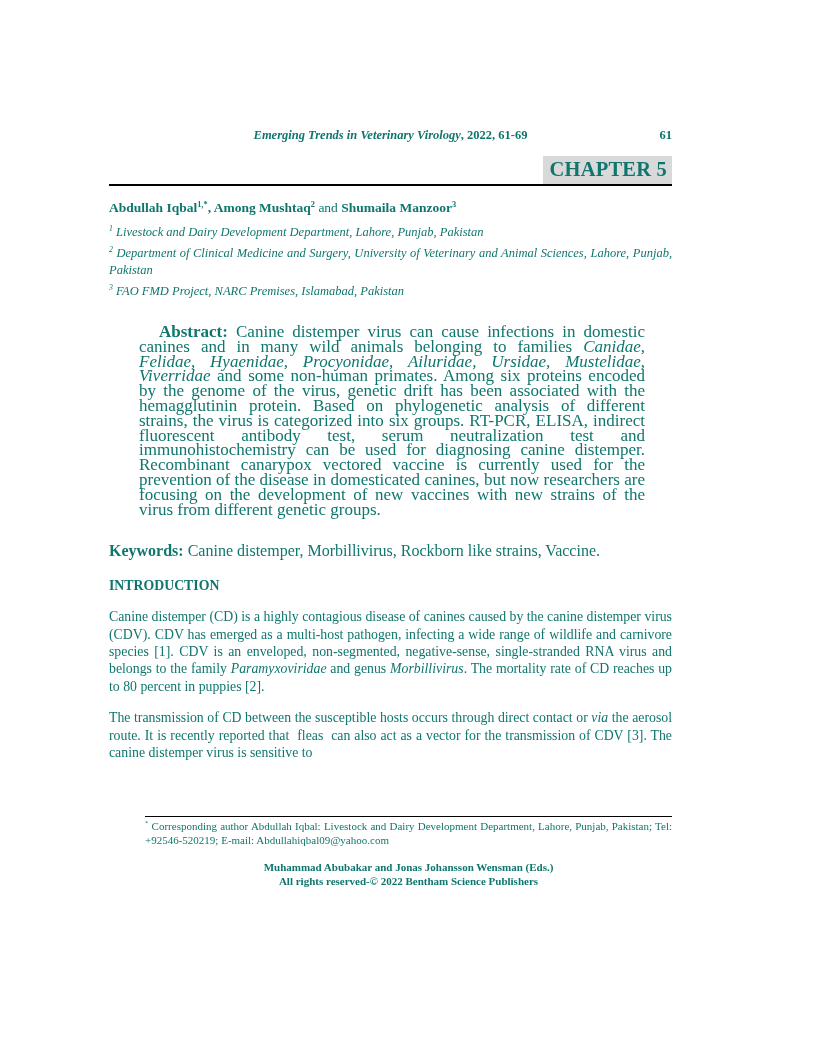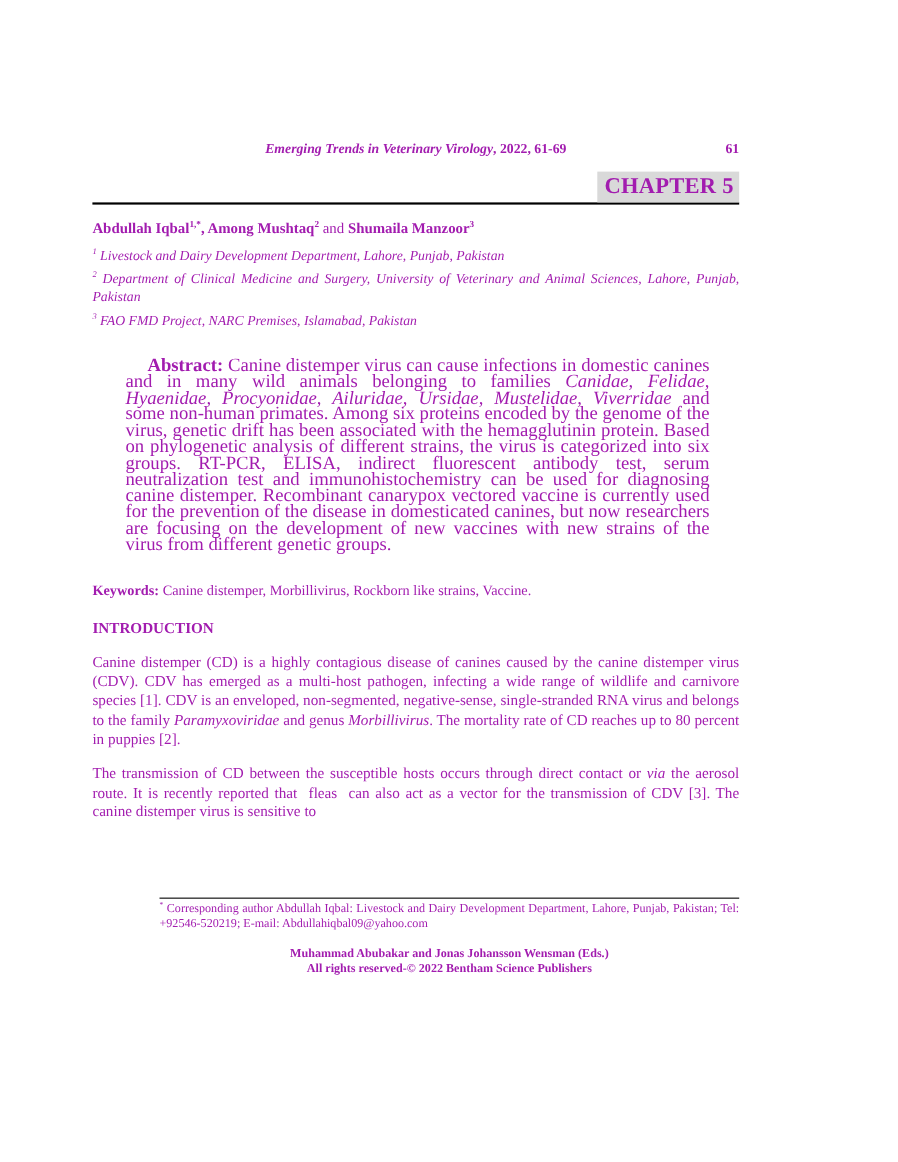--- a/index.html
+++ b/index.html
@@ -4,22 +4,22 @@
 <style>
   * { margin: 0; padding: 0; box-sizing: border-box; }
   html, body { background: #ffffff; }
   .page {
     position: relative;
     width: 816px;
     height: 1056px;
     margin: 0 auto;
     background: #ffffff;
     font-family: "Liberation Serif", "DejaVu Serif", serif;
-    color: #a21caf;
-    padding: 128px 144px 0 84px;
+    color: #0f766e;
+    padding: 128px 144px 0 109px;
   }
   
   .running-head {
     position: relative;
     text-align: center;
     font-size: 12.5px;
     font-weight: bold;
     line-height: 15px;
   }
   .running-head .journal-italic { font-style: italic; }
@@ -83,21 +83,21 @@
     font-size: 17px;
     line-height: 14.8px;
     text-align: justify;
     text-indent: 20px;
   }
   .abstract .abstract-label { font-weight: bold; }
   .italic { font-style: italic; }
   
   .keywords {
     margin-top: 25px;
-    font-size: 13px;
+    font-size: 16px;
     line-height: 17.4px;
   }
   .keywords .keywords-label { font-weight: bold; }
   
   .section-heading {
     margin-top: 17px;
     font-size: 13.8px;
     font-weight: bold;
     line-height: 17.4px;
   }

